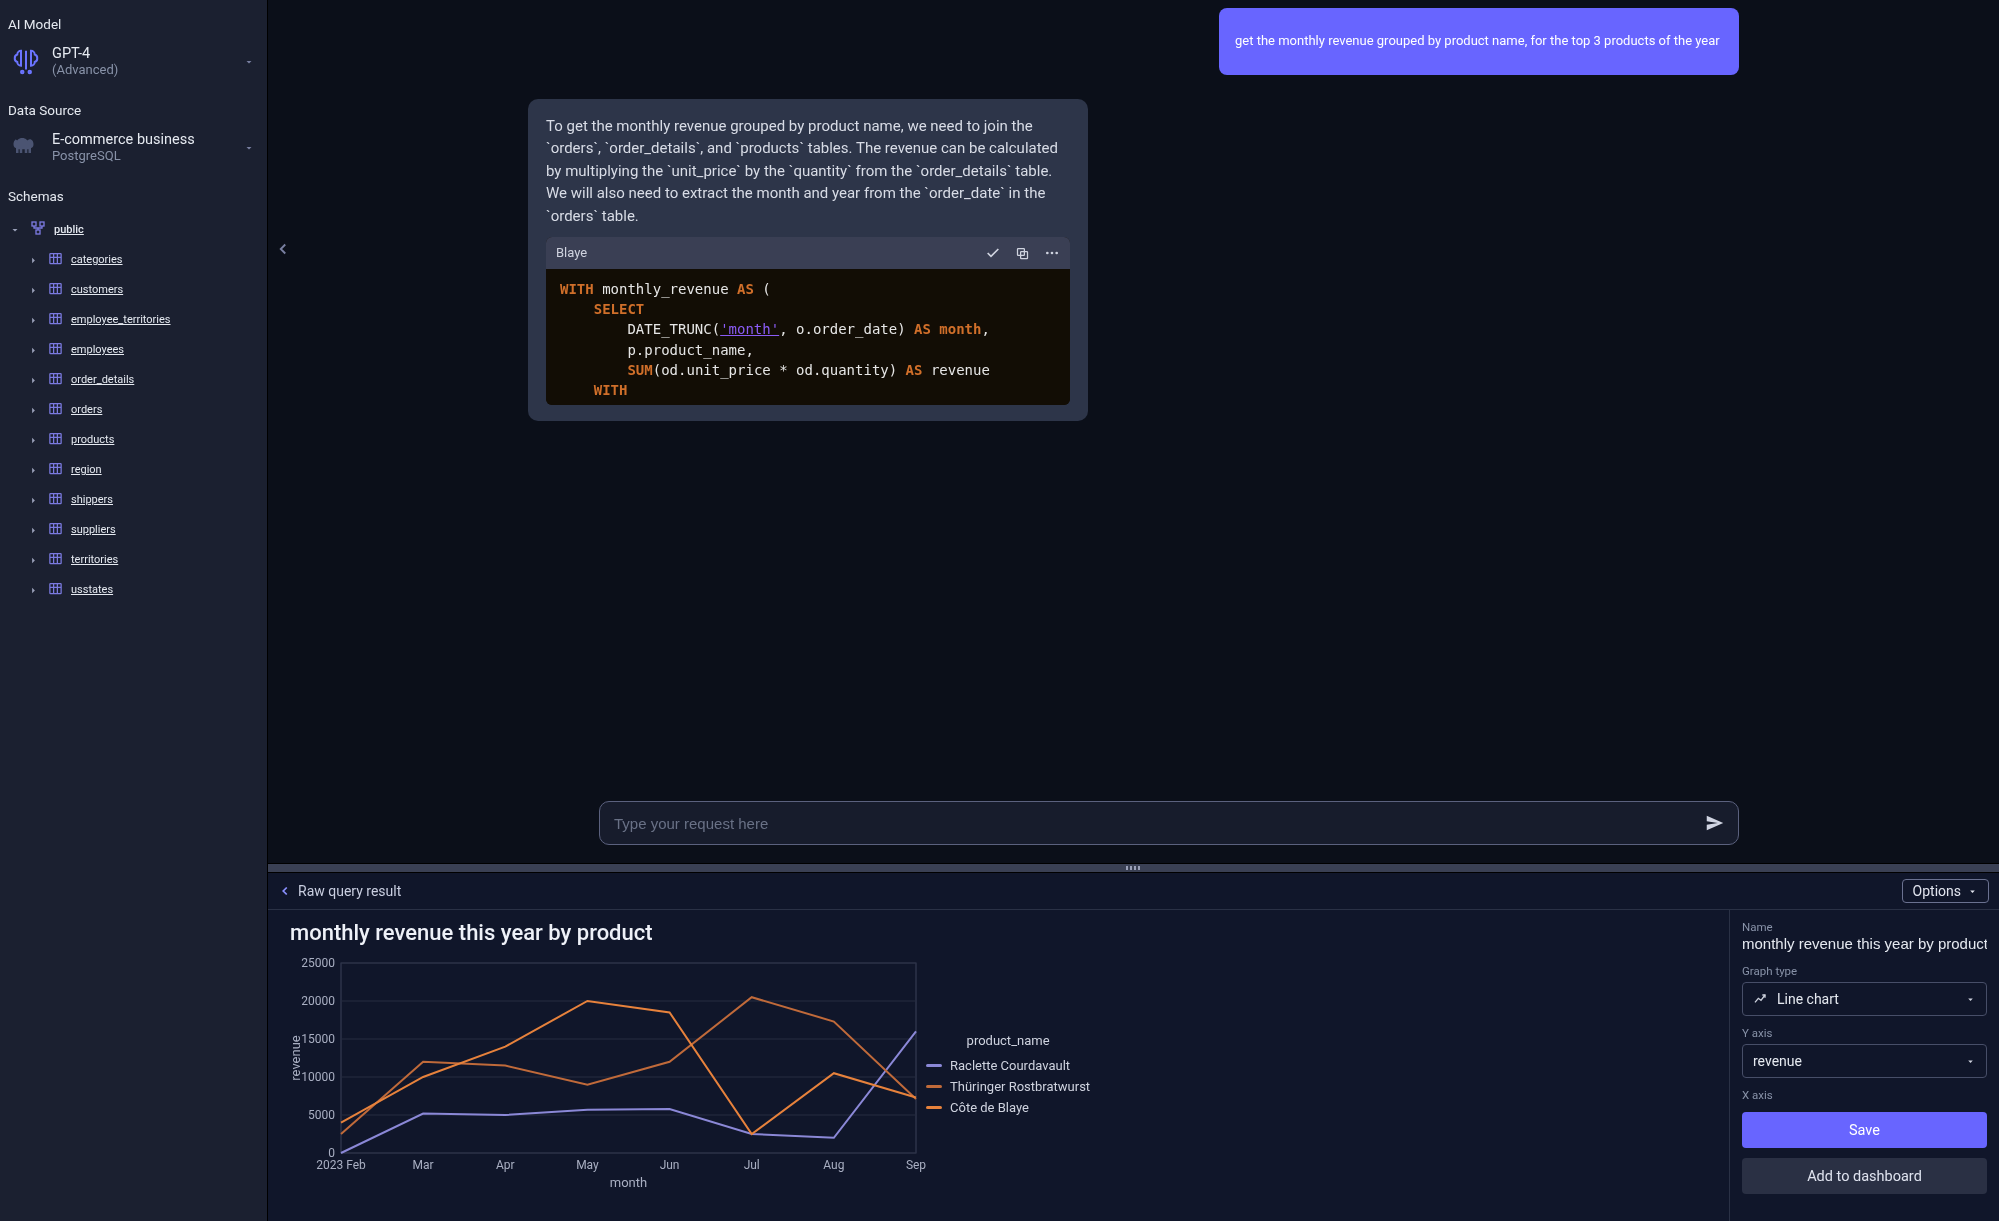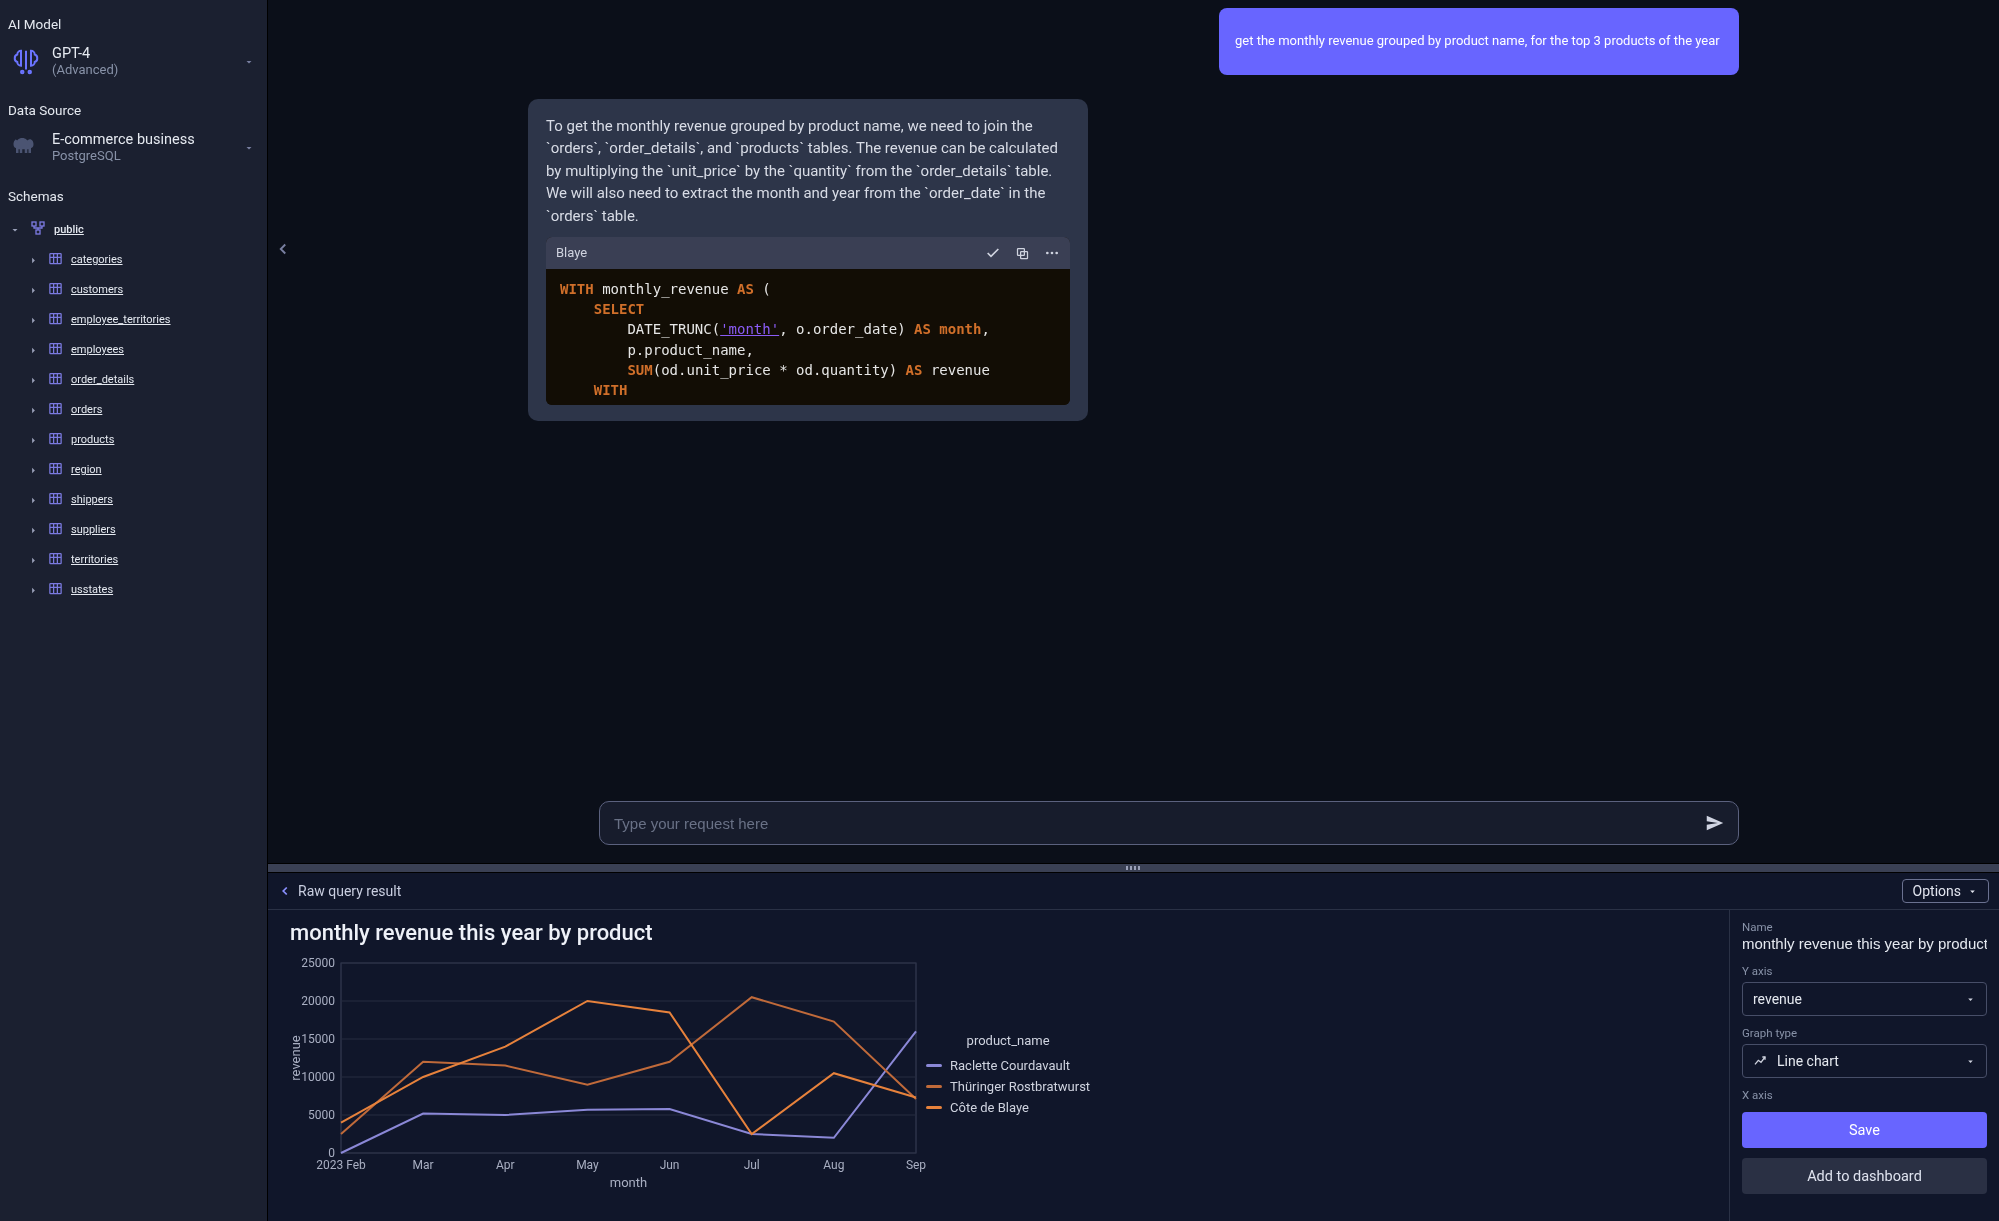--- a/index.html
+++ b/index.html
@@ -550,46 +550,46 @@
             </div>
           </div>
         </div>
 
         <div class="config-pane">
           <div>
             <div class="field-label">Name</div>
             <input class="field-input" value="monthly revenue this year by product" style="">
           </div>
           <div>
-            <div class="field-label" style="margin-bottom:4px;">Y axis</div>
-            <div class="select">
-              <span>revenue</span>
-              <svg width="11" height="11" viewBox="0 0 24 24" fill="#cfd3df">
-                  <path d="M7 10l5 5 5-5z"></path>
-                </svg>
-            </div>
-          </div>
-          <div>
             <div class="field-label" style="margin-bottom:4px;">Graph type</div>
             <div class="select">
               <span class="left">
                 <span>
                   <svg width="16" height="16" viewBox="0 0 24 24" fill="none" stroke="#cfd3df" stroke-width="2">
                       <path d="M3 17l5-6 4 3 6-8"></path>
                       <path d="M14 6h4v4"></path>
                     </svg>
                 </span>
                 <span>Line chart</span>
               </span>
               <svg width="11" height="11" viewBox="0 0 24 24" fill="#cfd3df">
                   <path d="M7 10l5 5 5-5z"></path>
                 </svg>
             </div>
           </div>
           <div>
+            <div class="field-label" style="margin-bottom:4px;">Y axis</div>
+            <div class="select">
+              <span>revenue</span>
+              <svg width="11" height="11" viewBox="0 0 24 24" fill="#cfd3df">
+                  <path d="M7 10l5 5 5-5z"></path>
+                </svg>
+            </div>
+          </div>
+          <div>
             <div class="field-label">X axis</div>
           </div>
           <div class="btn btn-primary">
             <span>Save</span>
           </div>
           <div class="btn btn-secondary">
             <span>Add to dashboard</span>
           </div>
         </div>
       </div>

